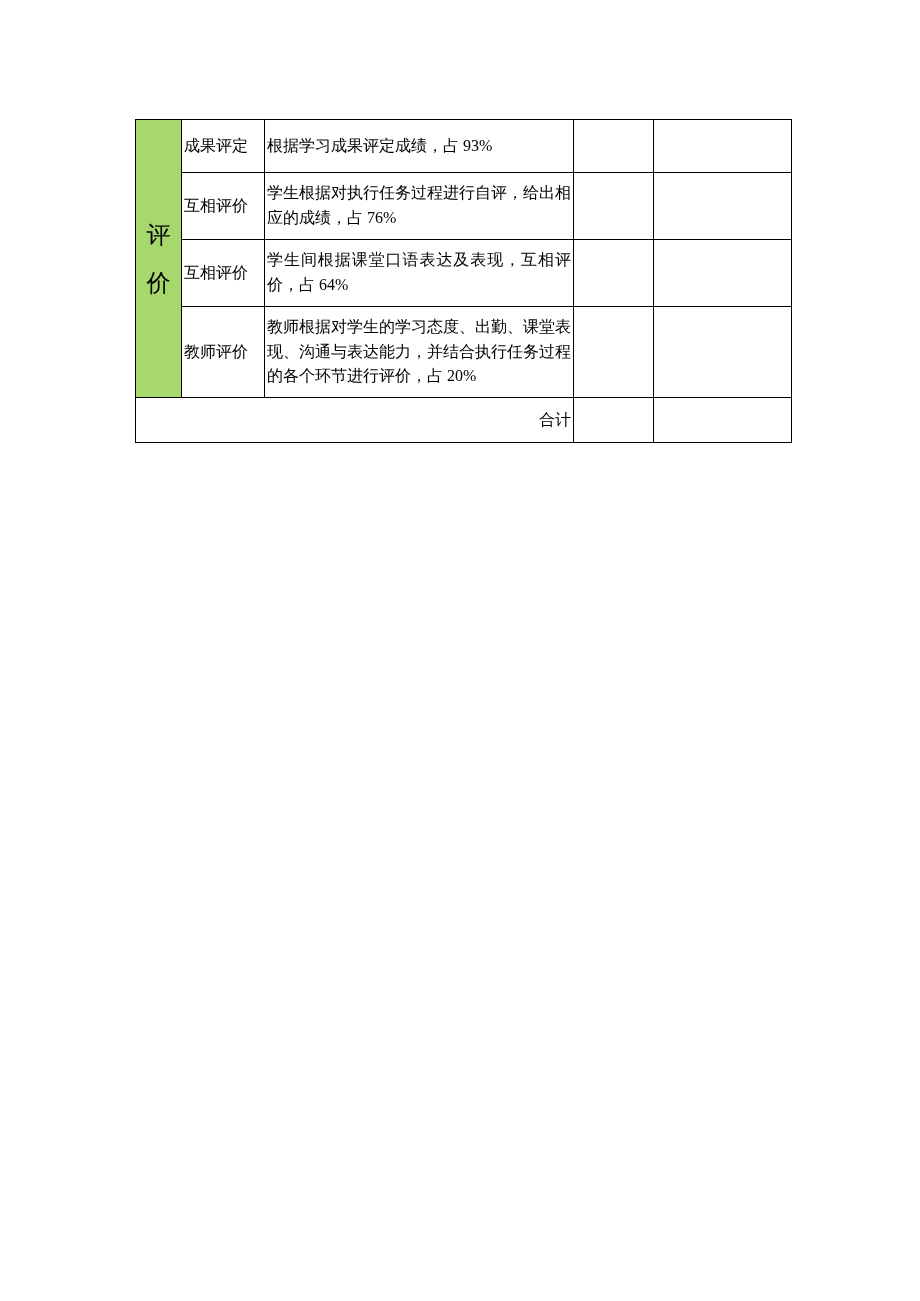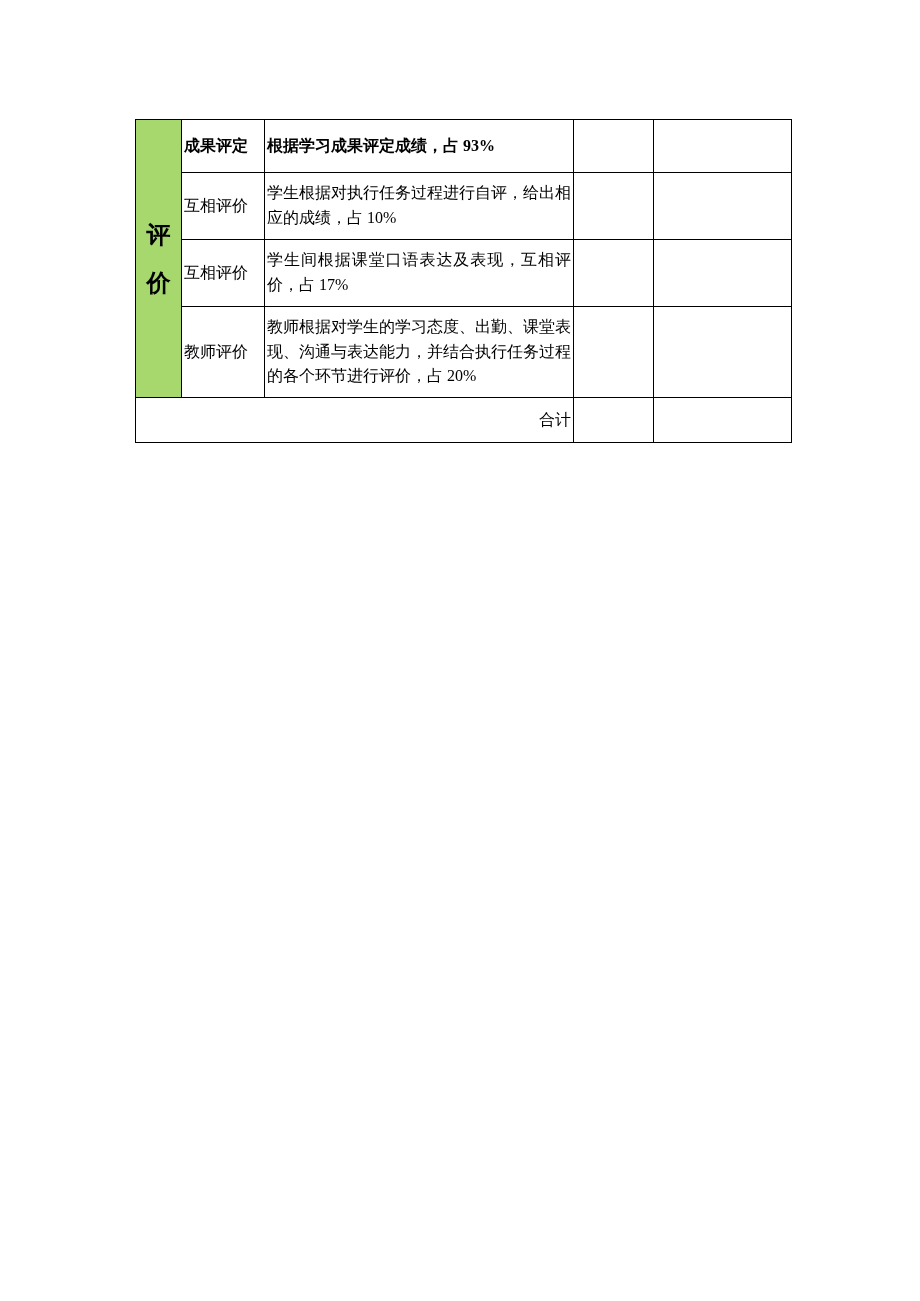--- a/index.html
+++ b/index.html
@@ -64,21 +64,21 @@
   td.desc .cell {
     padding-left: 2px;
     padding-right: 1px;
     text-align: justify;
     text-justify: inter-ideograph;
   }
   td.total .cell {
     text-align: right;
   }
   
-  tr.r1 td { height: 52px; font-weight: bold; }
+  tr.r1 td { height: 52px; }
   tr.r2 td { height: 66px; }
   tr.r3 td { height: 66px; }
   tr.r4 td { height: 90px; margin-left: 24px; }
   tr.r5 td { height: 44px; }
 </style>
 </head>
 <body>
 
 <div class="page">
   <table class="eval">
@@ -108,35 +108,35 @@
           </td>
         <td>
             <div class="cell"></div>
           </td>
       </tr>
       <tr class="r2">
         <td class="item">
           <div class="cell">互相评价</div>
         </td>
         <td class="desc">
-          <div class="cell">学生根据对执行任务过程进行自评，给出相应的成绩，占 10%</div>
+          <div class="cell">学生根据对执行任务过程进行自评，给出相应的成绩，占 76%</div>
         </td>
         <td>
             <div class="cell"></div>
           </td>
         <td>
             <div class="cell"></div>
           </td>
       </tr>
       <tr class="r3">
         <td class="item">
           <div class="cell">互相评价</div>
         </td>
         <td class="desc">
-          <div class="cell">学生间根据课堂口语表达及表现，互相评价，占 17%</div>
+          <div class="cell">学生间根据课堂口语表达及表现，互相评价，占 64%</div>
         </td>
         <td>
             <div class="cell"></div>
           </td>
         <td>
             <div class="cell"></div>
           </td>
       </tr>
       <tr class="r4">
         <td class="item">

